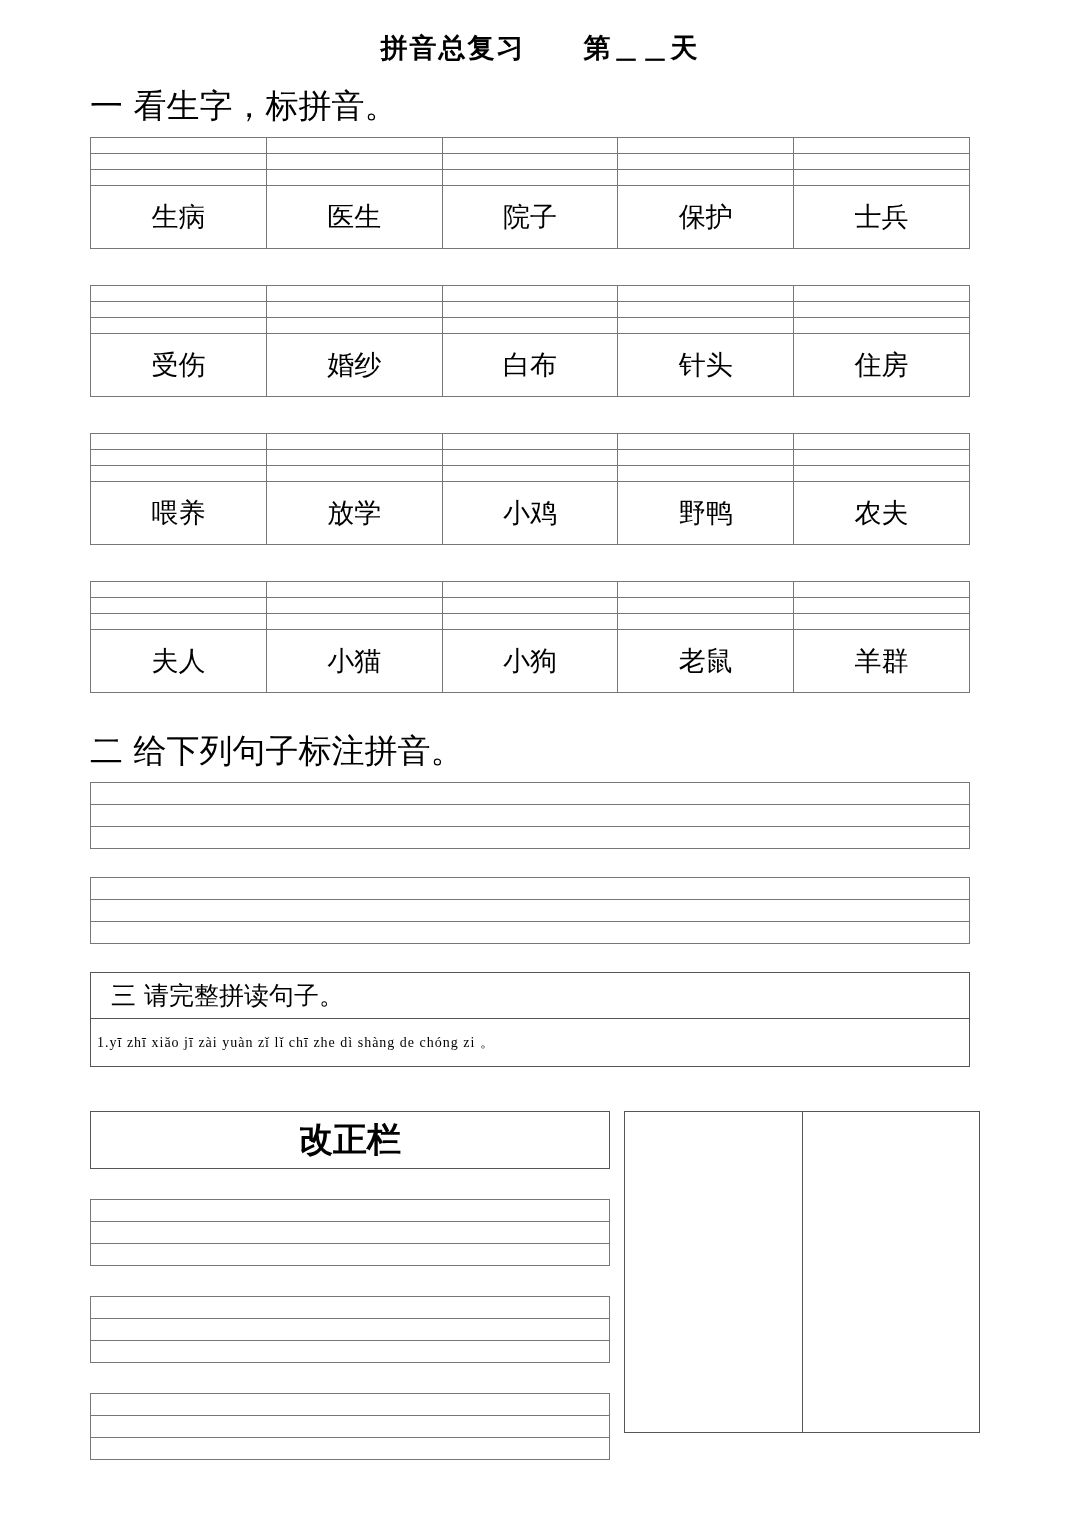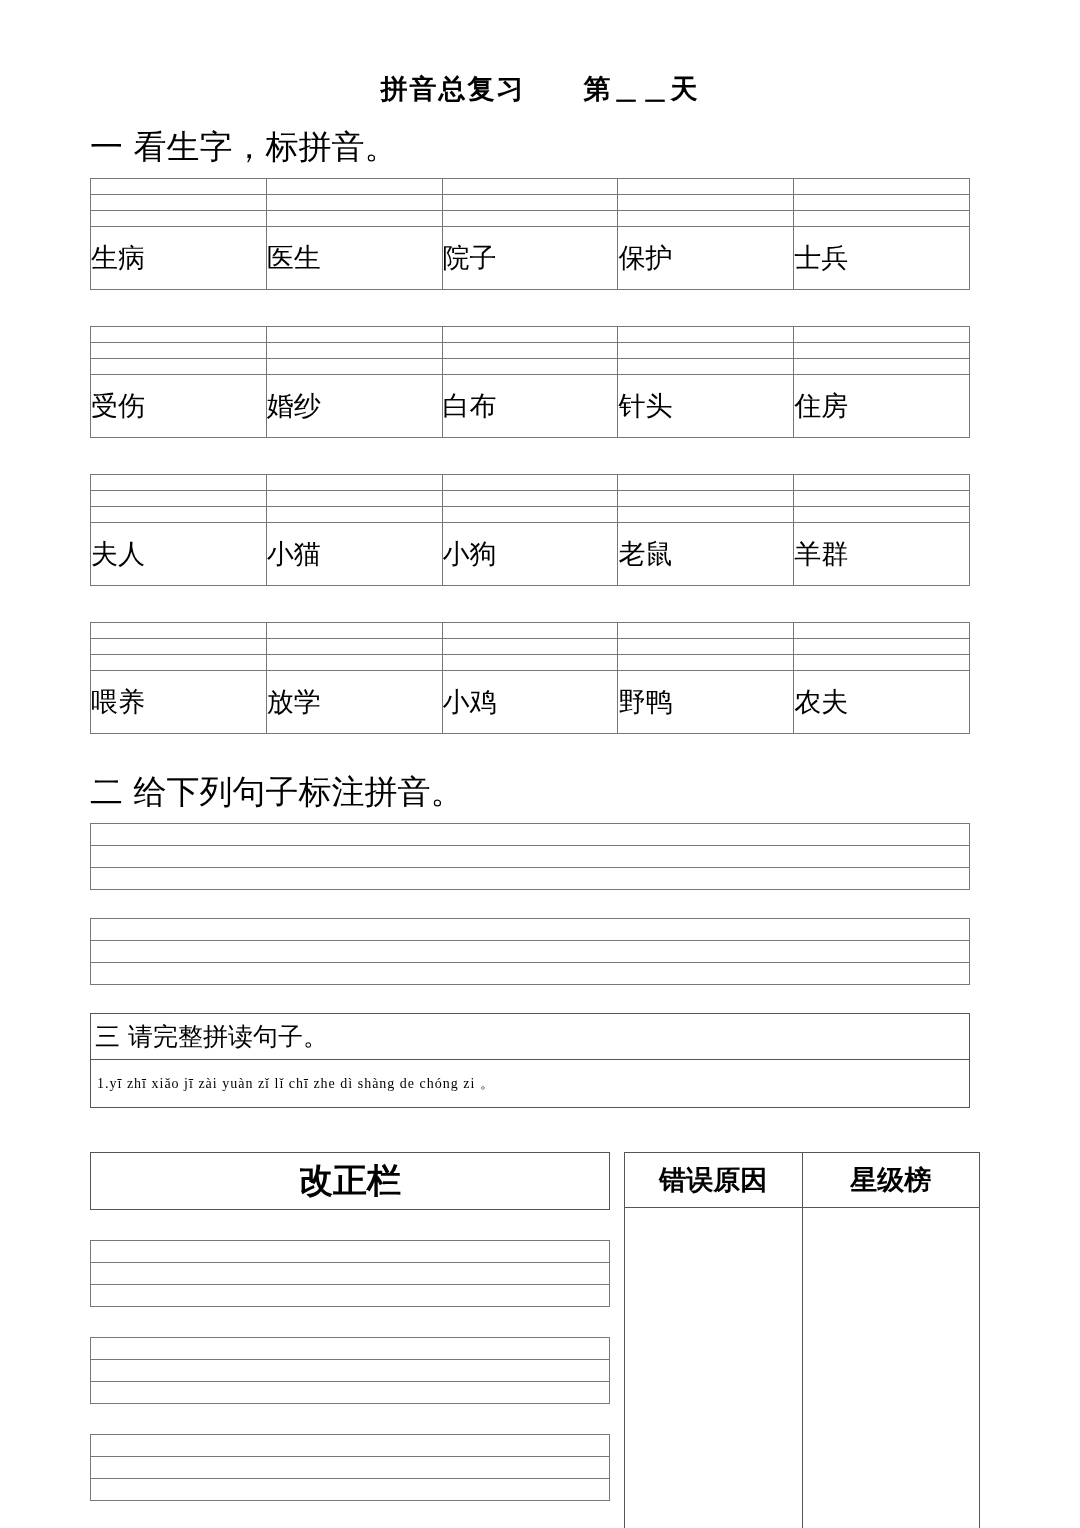--- a/index.html
+++ b/index.html
@@ -21,25 +21,24 @@
     width: 1080px;
     height: 1528px;
     box-sizing: border-box;
   }
 
   
   .title {
     text-align: center;
     font-size: 27px;
     letter-spacing: 2px;
-    padding-top: 52px;
+    padding-top: 30px;
     font-family: "DejaVu Sans", "Liberation Sans", sans-serif;
     font-weight: bold;
     white-space: pre;
-    margin-top: 19px;
   }
 
   
   .section-heading {
     font-size: 33px;
     margin-left: 90px;
     margin-top: 18px;
     margin-bottom: 8px;
     font-family: "DejaVu Serif", "Liberation Serif", serif;
     white-space: pre;
@@ -55,20 +54,21 @@
   }
   .word-table td {
     border: 1px solid #777;
     padding: 0;
   }
   .word-table tr.thin td {
     height: 15px;
   }
   .word-table tr.word td {
     height: 62px;
+    text-align: center;
     vertical-align: middle;
     font-size: 27px;
     font-family: "DejaVu Serif", "Liberation Serif", serif;
   }
 
   
   .line-group {
     width: 880px;
     margin-left: 90px;
     margin-bottom: 28px;
@@ -98,21 +98,21 @@
     border-collapse: collapse;
     table-layout: fixed;
   }
   .pinyin-box td {
     border: 1px solid #555;
     padding: 0;
   }
   .pinyin-box td.heading-cell {
     height: 45px;
     font-size: 25px;
-    padding-left: 4px;
+    padding-left: 20px;
     vertical-align: middle;
     font-family: "DejaVu Serif", "Liberation Serif", serif;
     white-space: pre;
   }
   .pinyin-box td.pinyin-cell {
     height: 47px;
     vertical-align: middle;
     overflow: hidden;
     white-space: nowrap;
   }
@@ -280,62 +280,62 @@
           <td></td>
         </tr>
     <tr class="thin">
           <td></td>
           <td></td>
           <td></td>
           <td></td>
           <td></td>
         </tr>
     <tr class="word">
+      <td>喂养</td>
+      <td>放学</td>
+      <td>小鸡</td>
+      <td>野鸭</td>
+      <td>农夫</td>
+    </tr>
+  </tbody>
+    </table>
+
+  <table class="word-table">
+    <tbody>
+        <tr class="thin">
+          <td></td>
+          <td></td>
+          <td></td>
+          <td></td>
+          <td></td>
+        </tr>
+    <tr class="thin">
+          <td></td>
+          <td></td>
+          <td></td>
+          <td></td>
+          <td></td>
+        </tr>
+    <tr class="thin">
+          <td></td>
+          <td></td>
+          <td></td>
+          <td></td>
+          <td></td>
+        </tr>
+    <tr class="word">
       <td>夫人</td>
       <td>小猫</td>
       <td>小狗</td>
       <td>老鼠</td>
       <td>羊群</td>
     </tr>
   </tbody>
     </table>
 
-  <table class="word-table">
-    <tbody>
-        <tr class="thin">
-          <td></td>
-          <td></td>
-          <td></td>
-          <td></td>
-          <td></td>
-        </tr>
-    <tr class="thin">
-          <td></td>
-          <td></td>
-          <td></td>
-          <td></td>
-          <td></td>
-        </tr>
-    <tr class="thin">
-          <td></td>
-          <td></td>
-          <td></td>
-          <td></td>
-          <td></td>
-        </tr>
-    <tr class="word">
-      <td>喂养</td>
-      <td>放学</td>
-      <td>小鸡</td>
-      <td>野鸭</td>
-      <td>农夫</td>
-    </tr>
-  </tbody>
-    </table>
-
   <div class="section-heading">二 给下列句子标注拼音。</div>
 
   <table class="line-group">
     <tbody>
         <tr>
           <td></td>
         </tr>
     <tr>
           <td></td>
         </tr>
@@ -422,24 +422,20 @@
             </tr>
         <tr>
               <td></td>
             </tr>
       </tbody>
         </table>
     </div>
 
     <table class="score-table">
       <tbody>
-          <tr>
-        <td class="score-head">错误原因</td>
-        <td class="score-head">星级榜</td>
-      </tr>
       <tr>
         <td class="score-body"></td>
         <td class="score-body"></td>
       </tr>
     </tbody>
       </table>
 
   </div>
 
 </div>

